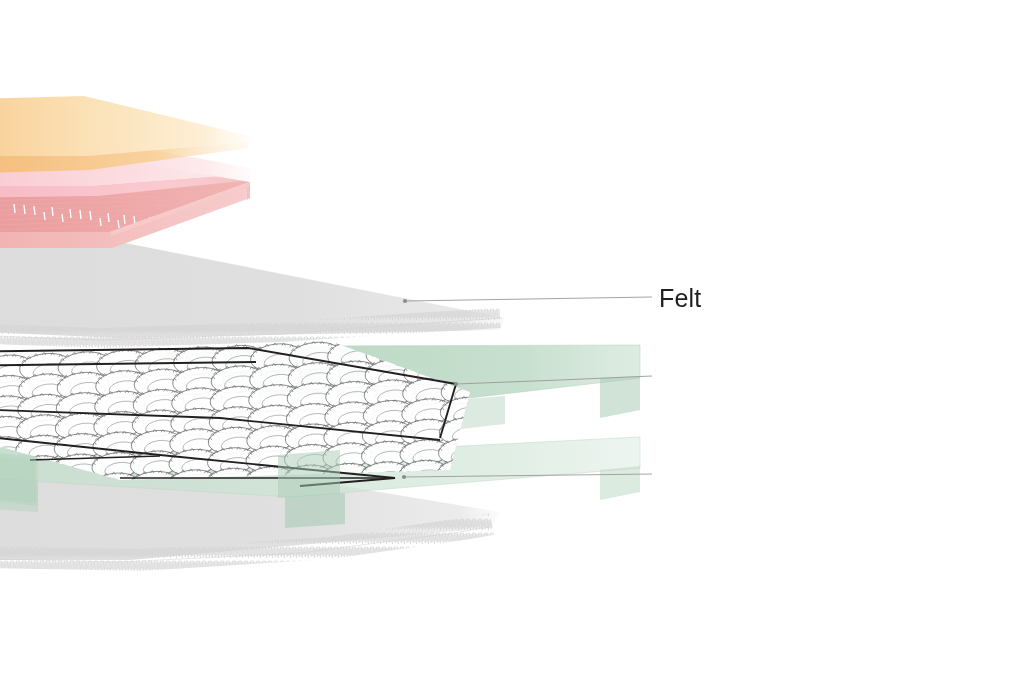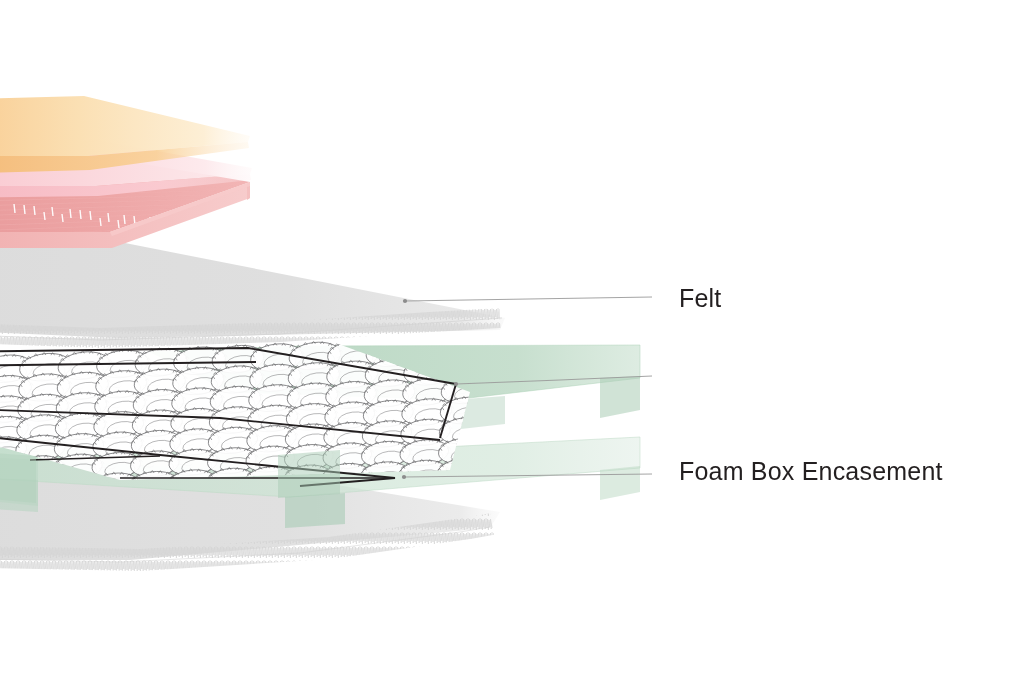--- a/index.html
+++ b/index.html
@@ -12,21 +12,20 @@
   #stage svg{position:absolute;left:0;top:0;}
   .callout-label{
     position:absolute;
     color:#231f20;
     font-family:"Liberation Sans","DejaVu Sans",sans-serif;
     font-weight:400;
     font-size:25px;
     letter-spacing:0.2px;
     white-space:nowrap;
     line-height:1;
-    margin-left:20px;
   }
   #lbl-felt{left:659px;top:286px;}
   #lbl-bonnel{left:659px;top:364px;}
   #lbl-foam{left:659px;top:459px;}
 </style>
 </head>
 <body>
 
 <div id="stage">
 
@@ -599,15 +598,14 @@
         <circle cx="405" cy="301" r="2.1"></circle>
         <circle cx="456" cy="384" r="2.1"></circle>
         <circle cx="404" cy="477" r="2.1"></circle>
       </g>
     </g>
   </svg>
 
   <div class="callout-label" id="lbl-felt" style="left: 659px; top: 286px;">Felt</div>
 
 
-  <div class="callout-label" id="lbl-foam" style="left: 659px; top: 459px;">Foam Box Encasement</div>
 
 </div>
 
 </body></html>

